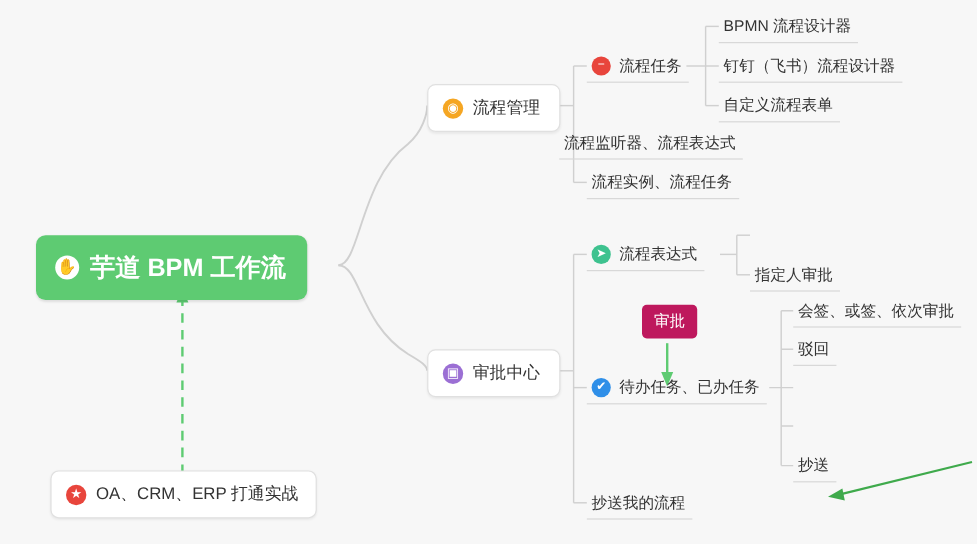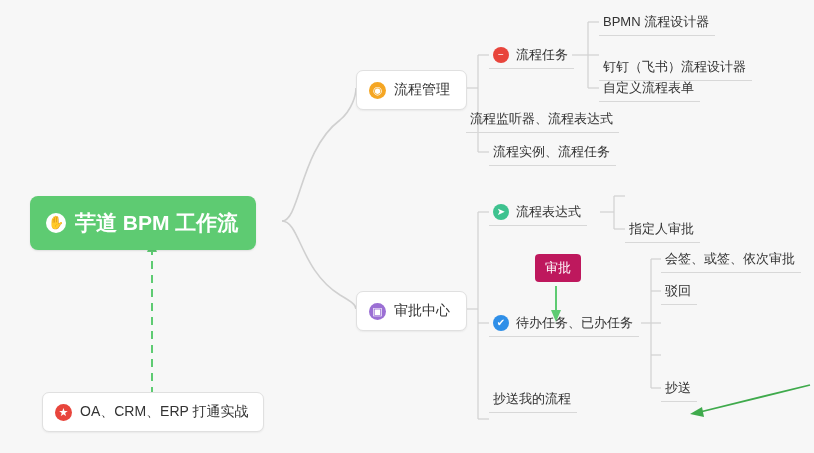--- a/index.html
+++ b/index.html
@@ -193,21 +193,21 @@
   </div>
 
   <div class="node uline" style="left:489px; top:43px;">
     <span class="ic" style="background:#e8453c;">−</span>
     <span>流程任务</span>
   </div>
 
   <div class="node uline" style="left:599px; top:10px;">
     <span>BPMN 流程设计器</span>
   </div>
-  <div class="node uline" style="left:599px; top:43px;margin-top:12px;">
+  <div class="node uline" style="left:599px; top:43px;">
     <span>钉钉（飞书）流程设计器</span>
   </div>
   <div class="node uline" style="left:599px; top:76px;">
     <span>自定义流程表单</span>
   </div>
 
   <div class="node uline" style="left:466px; top:107px;text-align:center;">
     <span>流程监听器、流程表达式</span>
   </div>
   <div class="node uline" style="left:489px; top:140px;">
@@ -235,21 +235,21 @@
   <div class="node uline" style="left:661px; top:247px;">
     <span>会签、或签、依次审批</span>
   </div>
   <div class="node uline" style="left:661px; top:279px;">
     <span>驳回</span>
   </div>
   <div class="node uline" style="left:661px; top:376px;">
     <span>抄送</span>
   </div>
 
-  <div class="node uline" style="left:489px; top:387px;">
+  <div class="node uline" style="left:489px; top:407px;">
     <span>抄送我的流程</span>
   </div>
 
   <div class="node greenlabel" style="left:535px; top:254px;">
     <span>审批</span>
   </div>
 
   <div class="node legendnode" style="left:42px; top:392px;">
     <span class="ic">★</span>
     <span>OA、CRM、ERP 打通实战</span>

